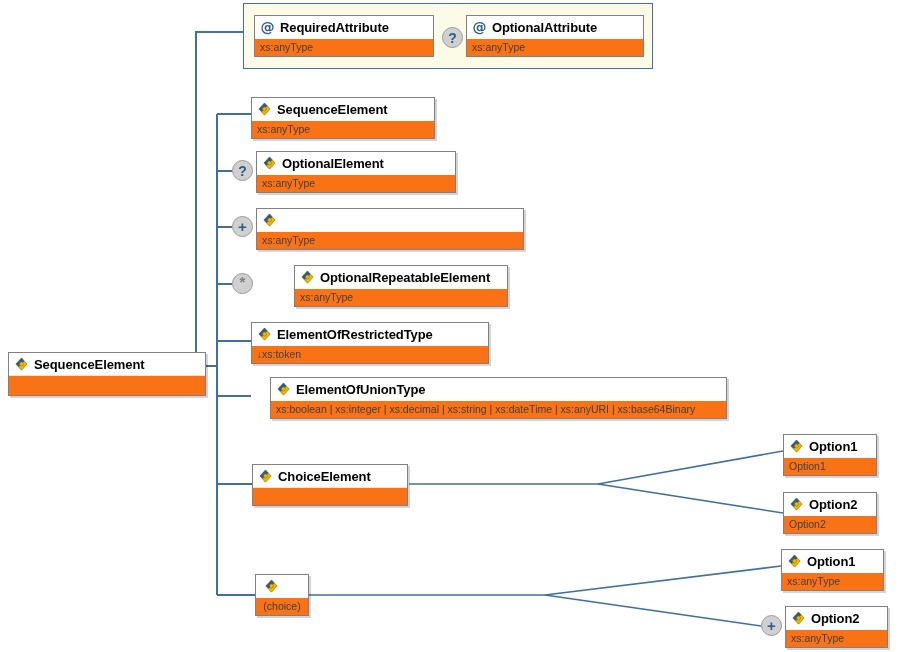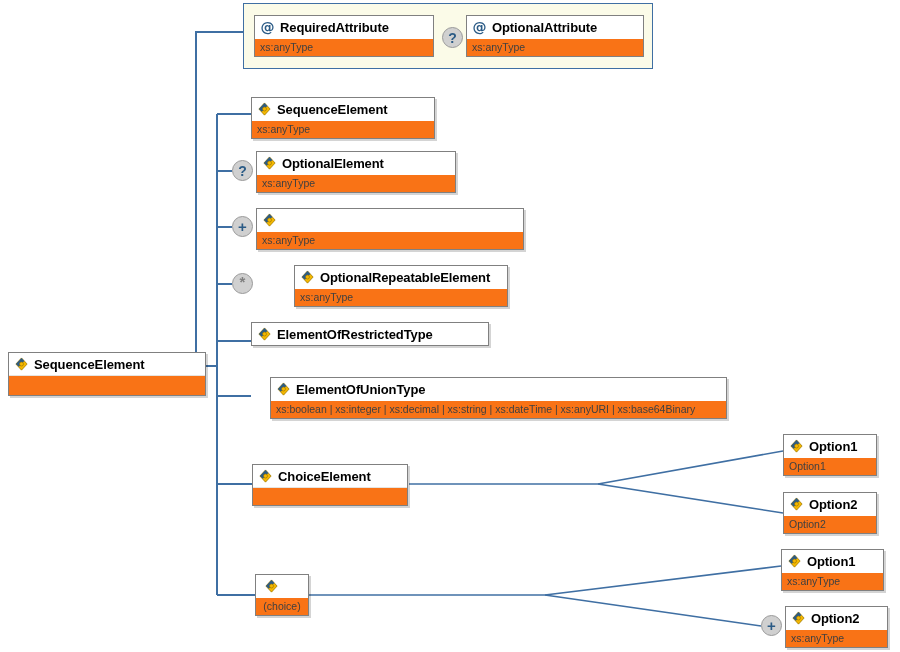--- a/index.html
+++ b/index.html
@@ -211,20 +211,23 @@
     <div class="name">
       <span class="ico">
         <svg viewBox="0 0 16 16" width="15" height="15">
           <path d="M8 1 L14 7.5 L8 14 L2 7.5 Z" fill="#f5b800" stroke="#9a7400" stroke-width="0.8"></path>
           <path d="M8 1 L11 4.2 L5.2 10.5 L2 7.5 Z" fill="#2b5b86"></path>
           <circle cx="8" cy="7.5" r="2.1" fill="#f5b800" stroke="#9a7400" stroke-width="0.7"></circle>
         </svg>
       </span>
       <span>ElementOfRestrictedType</span>
     </div>
+    <div class="type">
+      <span class="arrowdown">↓</span><span>xs:token</span>
+    </div>
   </div>
 
   <div class="node shadow" style="left:251px;top:377px;width:457px;margin-left:19px;">
     <div class="name">
       <span class="ico">
         <svg viewBox="0 0 16 16" width="15" height="15">
           <path d="M8 1 L14 7.5 L8 14 L2 7.5 Z" fill="#f5b800" stroke="#9a7400" stroke-width="0.8"></path>
           <path d="M8 1 L11 4.2 L5.2 10.5 L2 7.5 Z" fill="#2b5b86"></path>
           <circle cx="8" cy="7.5" r="2.1" fill="#f5b800" stroke="#9a7400" stroke-width="0.7"></circle>
         </svg>

